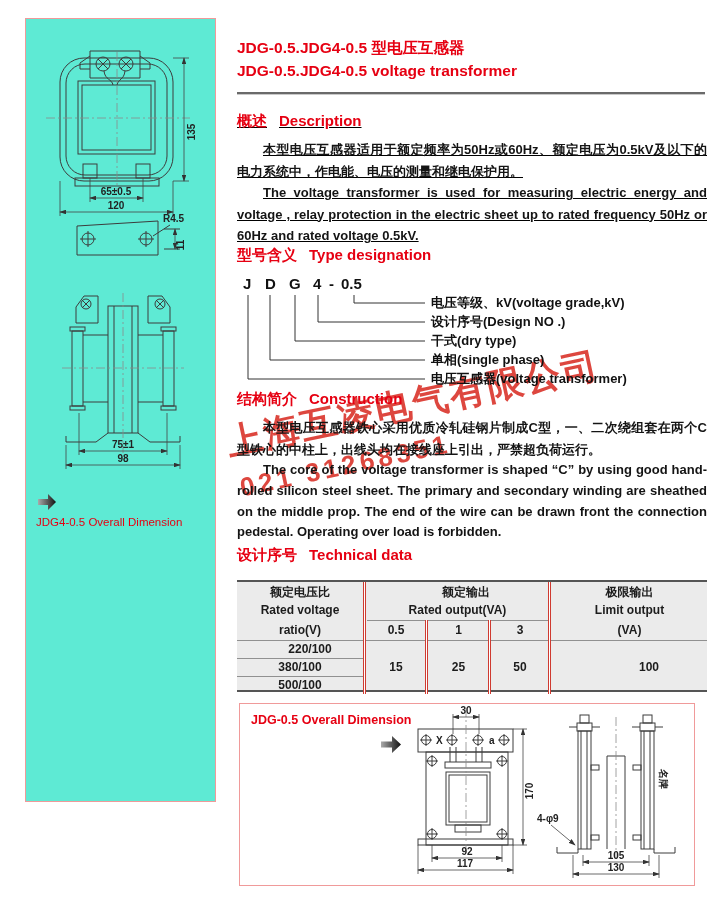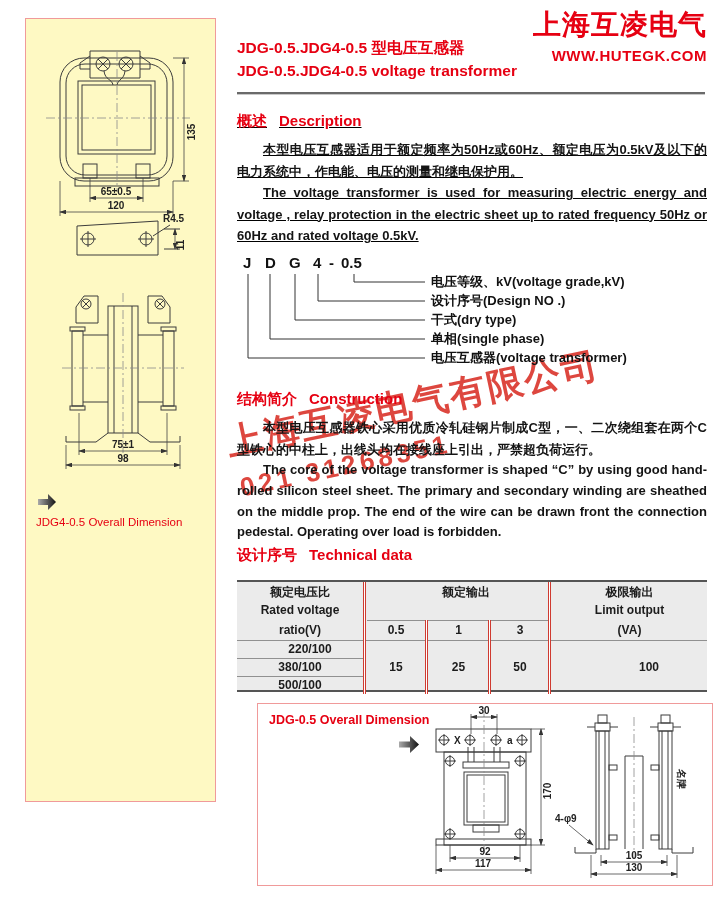--- a/index.html
+++ b/index.html
@@ -9,21 +9,21 @@
   *{margin:0;padding:0;box-sizing:border-box;}
   body{background:#fff;font-family:"Liberation Sans","DejaVu Sans",sans-serif;}
   .page{position:relative;width:720px;height:915px;background:#fff;overflow:hidden;}
 
   
   .watermark{position:absolute;left:222px;top:420px;z-index:1;transform:rotate(-12deg);transform-origin:0 0;color:var(--watermark);opacity:.85;font-weight:bold;white-space:nowrap;}
   .wm1{font-size:36px;letter-spacing:2px;}
   .wm2{font-size:26px;letter-spacing:4px;margin-top:6px;margin-left:4px;}
 
   
-  .sidebar{position:absolute;left:25px;top:18px;width:191px;height:784px;border:1px solid var(--pink);background:#fef9c3;z-index:2;}
+  .sidebar{position:absolute;left:25px;top:18px;width:191px;height:784px;border:1px solid var(--pink);background:#5eead4;z-index:2;}
   .sidebar svg.draw{position:absolute;}
   .side-caption{position:absolute;left:10px;top:497px;width:178px;font-size:11.5px;font-weight:normal;color:var(--accent);}
 
   
   svg .ln{stroke:var(--line);stroke-width:1;fill:none;}
   svg .dim{stroke:#444;stroke-width:0.8;fill:none;}
   svg .cl{stroke:#8a8a8a;stroke-width:0.8;fill:none;stroke-dasharray:9 3 2 3;}
   svg text{font-family:"Liberation Sans","DejaVu Sans",sans-serif;font-weight:bold;fill:#222;font-size:10px;}
 
   
@@ -49,21 +49,21 @@
   .type-svg .tln path{stroke:#333;stroke-width:1;fill:none;}
   .type-svg .tlabel{font-size:13px;fill:#111;}
 
   
   .ttable{position:relative;margin-top:15px;width:470px;height:112px;background:#ebebeb;border-top:2px solid #555;border-bottom:2px solid #555;}
   .ttable .hl{position:absolute;height:1px;background:#909090;}
   .ttable .vsep{position:absolute;width:3px;background:#fff;border-left:1px solid var(--tred);border-right:1px solid var(--tred);}
   .tc{position:absolute;text-align:center;font-size:12px;font-weight:bold;color:#1c1c1c;height:15px;line-height:15px;}
 
   
-  .bottombox{position:absolute;left:239px;top:703px;width:456px;height:183px;border:1px solid var(--pink);background:#fff;z-index:2;margin-left:18px;}
+  .bottombox{position:absolute;left:239px;top:703px;width:456px;height:183px;border:1px solid var(--pink);background:#fff;z-index:2;}
   .bottom-caption{position:absolute;left:11px;top:9px;font-size:12.5px;font-weight:bold;color:var(--accent);}
   .bottombox svg.draw{position:absolute;}
   .arrow{position:absolute;}
 </style>
 </head>
 <body>
 
 <div class="page">
 
   <div class="watermark">
@@ -166,39 +166,36 @@
           </linearGradient>
         </defs>
       <polygon points="0,5 10,5 10,0 18,8 10,16 10,11 0,11" fill="url(#gA)"></polygon>
     </svg>
 
     <div class="side-caption">JDG4-0.5 Overall Dimension</div>
   </div>
 
   <div class="main">
 
-    <div class="logo-block">
-      <div class="company">上海互凌电气</div>
-      <div class="website">WWW.HUTEGK.COM</div>
-    </div>
 
     <div class="titles">
       <div>JDG-0.5.JDG4-0.5 型电压互感器</div>
       <div>JDG-0.5.JDG4-0.5 voltage transformer</div>
     </div>
 
     <div class="rule"></div>
 
     <div class="sec sec-desc">
       <h2><span class="hz">概述</span><span>Description</span></h2>
       <p class="zh">本型电压互感器适用于额定频率为50Hz或60Hz、额定电压为0.5kV及以下的电力系统中，作电能、电压的测量和继电保护用。</p>
       <p class="en">The voltage transformer is used for measuring electric energy and voltage , relay protection in the electric sheet up to rated frequency 50Hz or 60Hz and rated voltage 0.5kV.</p>
     </div>
 
     <div class="sec sec-type">
+      <h2><span class="hz">型号含义</span><span>Type designation</span></h2>
       <svg class="type-svg" width="475" height="122" viewBox="0 0 475 122">
         <g class="codes">
           <text x="6" y="16">J</text>
           <text x="28" y="16">D</text>
           <text x="52" y="16">G</text>
           <text x="76" y="16">4</text>
           <text x="92" y="16">-</text>
           <text x="104" y="16">0.5</text>
         </g>
         <g class="tln">
@@ -234,20 +231,21 @@
 
         <div class="vsep" style="left:126px;top:0;height:112px;"></div>
         <div class="vsep" style="left:311px;top:0;height:112px;"></div>
         <div class="vsep" style="left:188px;top:38px;height:74px;"></div>
         <div class="vsep" style="left:251px;top:38px;height:74px;"></div>
 
         <div class="tc" style="left:0;width:126px;top:3px;">额定电压比</div>
         <div class="tc" style="left:0;width:126px;top:21px;">Rated voltage</div>
         <div class="tc" style="left:0;width:126px;top:41px;">ratio(V)</div>
         <div class="tc" style="left:130px;width:181px;top:3px;padding-left:17px;">额定输出</div>
+        <div class="tc" style="left:130px;width:181px;top:21px;">Rated output(VA)</div>
         <div class="tc" style="left:130px;width:58px;top:41px;">0.5</div>
         <div class="tc" style="left:192px;width:59px;top:41px;">1</div>
         <div class="tc" style="left:255px;width:56px;top:41px;">3</div>
         <div class="tc" style="left:315px;width:155px;top:3px;">极限输出</div>
         <div class="tc" style="left:315px;width:155px;top:21px;">Limit output</div>
         <div class="tc" style="left:315px;width:155px;top:41px;">(VA)</div>
 
         <div class="tc" style="left:0;width:146px;top:60px;">220/100</div>
         <div class="tc" style="left:0;width:126px;top:78px;">380/100</div>
         <div class="tc" style="left:0;width:126px;top:96px;">500/100</div>

